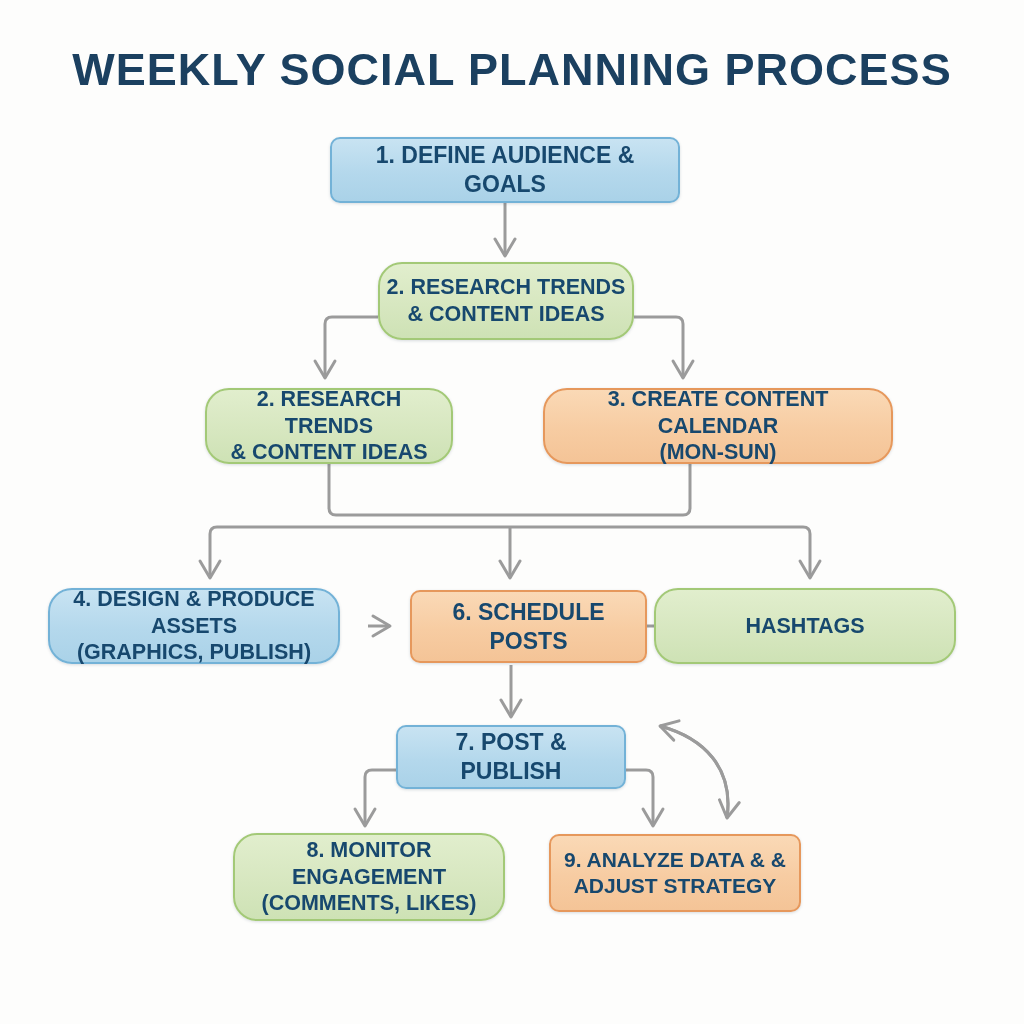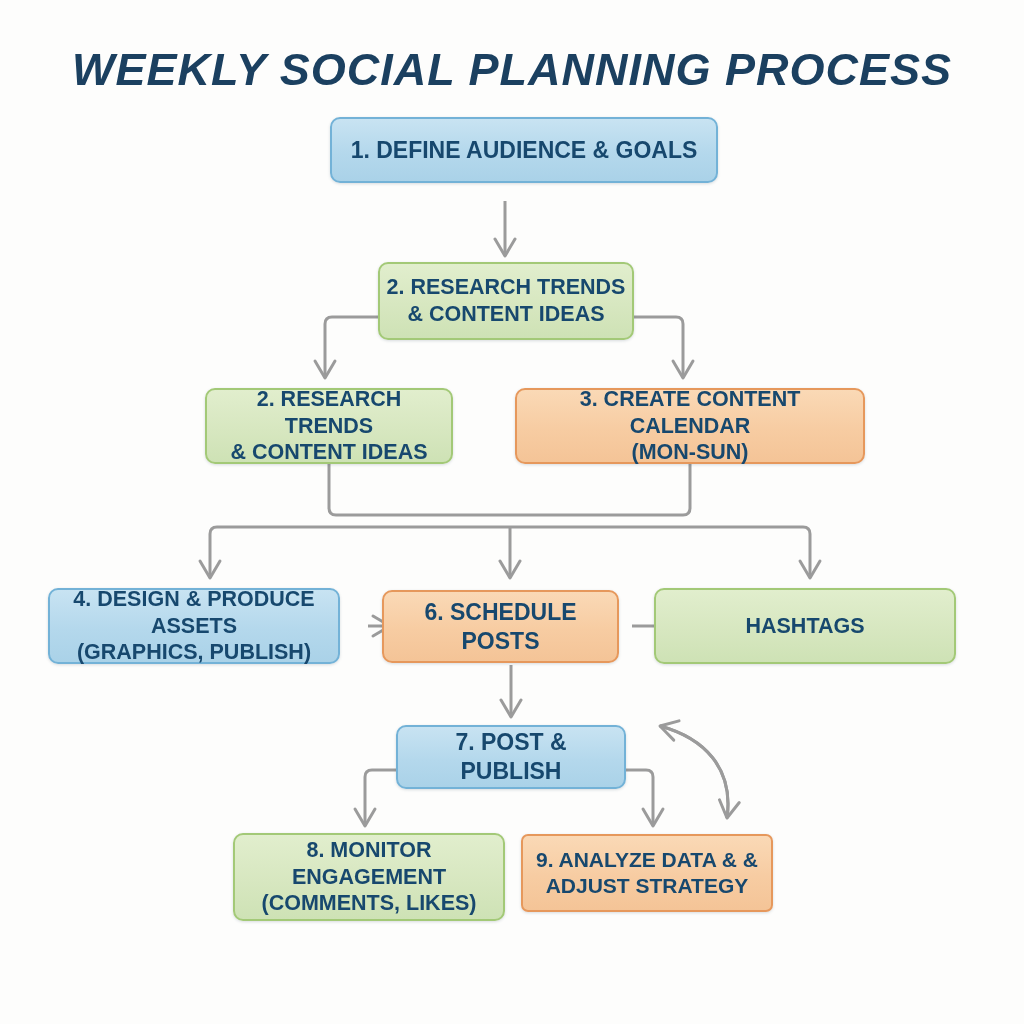--- a/index.html
+++ b/index.html
@@ -5,44 +5,44 @@
   html,body{margin:0;padding:0;}
   body{
     width:1024px;height:1024px;position:relative;overflow:hidden;
     background:#fdfdfc;
     font-family:"Liberation Sans","DejaVu Sans",sans-serif;
   }
   .title{
     position:absolute;top:44px;left:0;width:1024px;
     text-align:center;font-size:45px;font-weight:700;letter-spacing:1px;
     color:#1b4060;
-    font-style:italic;
   }
   .node{
     position:absolute;display:flex;flex-direction:column;
     align-items:center;justify-content:center;text-align:center;
     border-radius:10px;border:2px solid;box-sizing:border-box;
     font-weight:700;color:#17486e;line-height:1.24;padding:2px 4px;
     box-shadow:0 1px 3px rgba(70,90,110,.20);
   }
   .blue{
     background:linear-gradient(180deg,#c8e3f2 0%,#b4d8ec 55%,#aad2e8 100%);
     border-color:#73b2d7;
   }
   .green{
     background:linear-gradient(180deg,#e1eecd 0%,#d7e7c0 55%,#cee2b5 100%);
     border-color:#a3c977;
   }
   .orange{
     background:linear-gradient(180deg,#fad9b6 0%,#f7cca2 55%,#f4c497 100%);
     border-color:#e6985c;
+    margin-left:28px;
   }
   .fs23{font-size:23px;}
-  .fs21{font-size:21.5px;}
-  .fs20{font-size:21px;border-radius:7px;}
+  .fs21{font-size:21.5px;border-radius:24px;}
+  .fs20{font-size:21px;}
   svg.connectors{position:absolute;left:0;top:0;pointer-events:none;}
 </style>
 </head>
 <body>
 
 <div class="title">WEEKLY SOCIAL PLANNING PROCESS</div>
 
 <svg class="connectors" width="1024" height="1024" viewBox="0 0 1024 1024">
   <defs>
     <marker id="ah" markerUnits="userSpaceOnUse" markerWidth="28" markerHeight="28" refX="22" refY="13" orient="auto">
@@ -60,21 +60,21 @@
     <path d="M368,626 L390,626" marker-end="url(#ah)"></path>
     <path d="M632,626 L654,626"></path>
     <path d="M511,665 L511,717" marker-end="url(#ah)"></path>
     <path d="M396,770 L372,770 Q365,770 365,777 L365,826" marker-end="url(#ah)"></path>
     <path d="M626,770 L646,770 Q653,770 653,777 L653,826" marker-end="url(#ah)"></path>
     <path d="M727,818 C734,768 704,738 660,726" marker-end="url(#ah)"></path>
     <path d="M660,726 C704,738 734,768 727,818" marker-end="url(#ah)"></path>
   </g>
 </svg>
 
-<div class="node blue fs23" style="left:330px;top:117px;width:388px;height:66px">
+<div class="node blue fs23" style="left:330px;top:137px;width:350px;height:66px">
   <span>1. DEFINE AUDIENCE &amp; GOALS</span>
 </div>
 
 <div class="node green fs21" style="left:378px;top:262px;width:256px;height:78px">
   <span>2. RESEARCH TRENDS</span>
   <span>&amp; CONTENT IDEAS</span>
 </div>
 
 <div class="node green fs21" style="left:205px;top:388px;width:248px;height:76px">
   <span>2. RESEARCH TRENDS</span>

